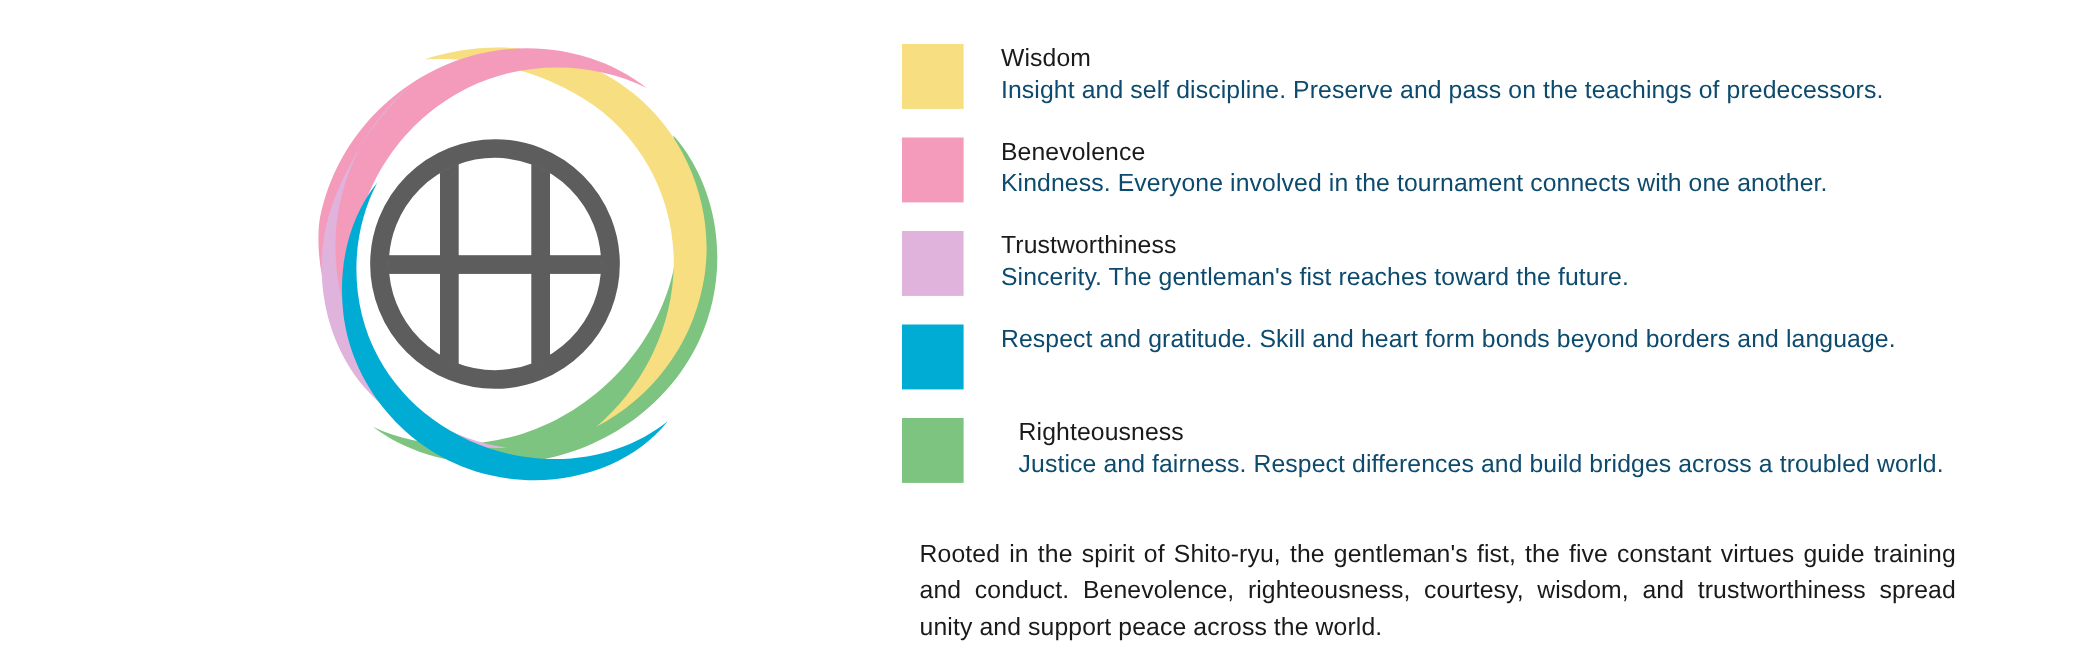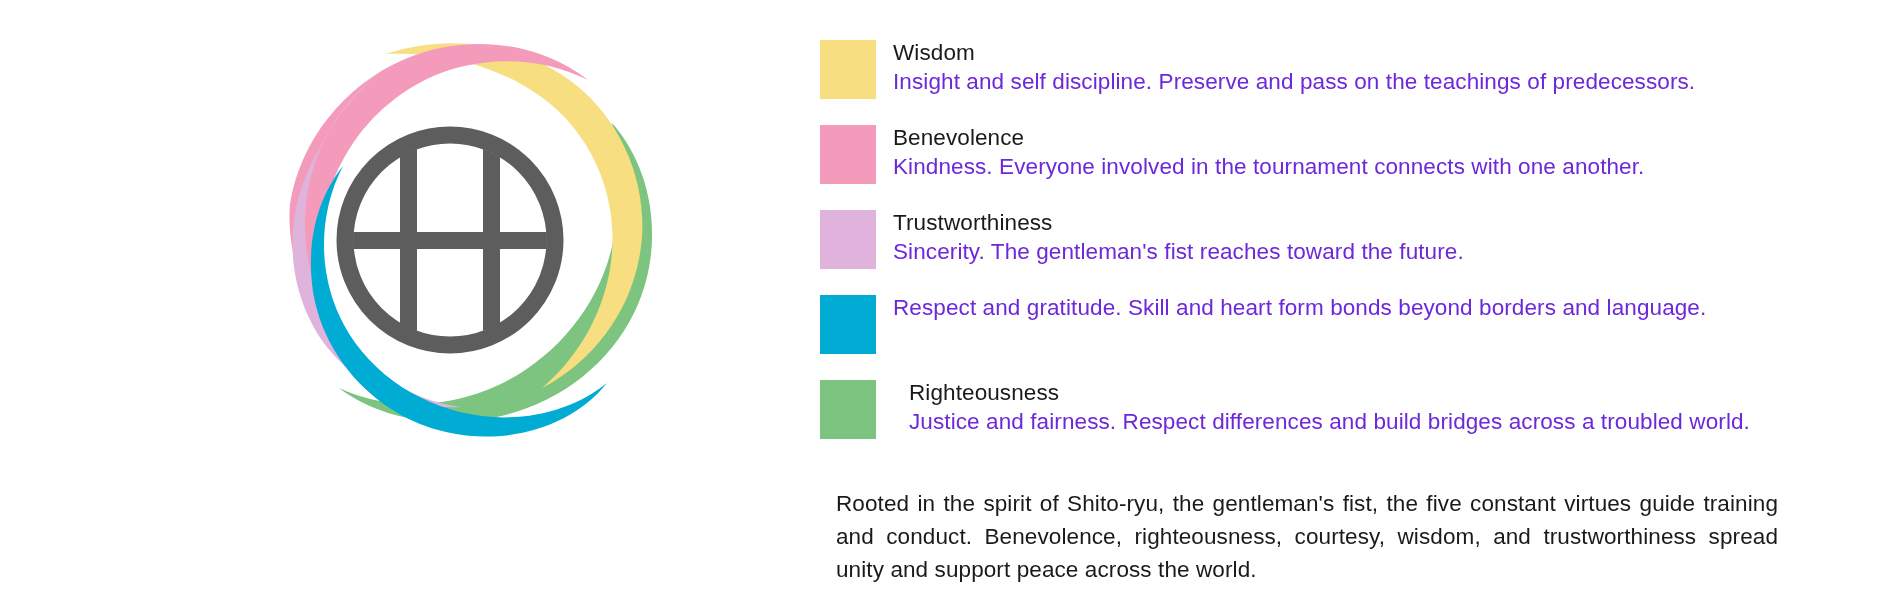--- a/index.html
+++ b/index.html
@@ -69,36 +69,36 @@
   .legend-row:last-child { margin-bottom: 0; gap: 16px; }
 
   .swatch {
     flex: 0 0 auto;
     width: 56px;
     height: 59px;
     margin-top: 2px;
   }
 
   .legend-text {
-    margin-left: 17px;
+    margin-left: 34px;
     padding-top: 0px;
   }
   .virtue-name {
     font-size: 22.5px;
     line-height: 29px;
     font-weight: 400;
     color: #1a1a1a;
     letter-spacing: 0.1px;
     white-space: nowrap;
   }
   .virtue-desc {
     font-size: 22.5px;
     line-height: 30px;
     font-weight: 400;
-    color: #6d28d9;
+    color: #0c4a6e;
     letter-spacing: 0.1px;
     white-space: nowrap;
   }
 
   
   .summary {
     position: absolute;
     left: 16px;
     top: 487px;
     width: 942px;

